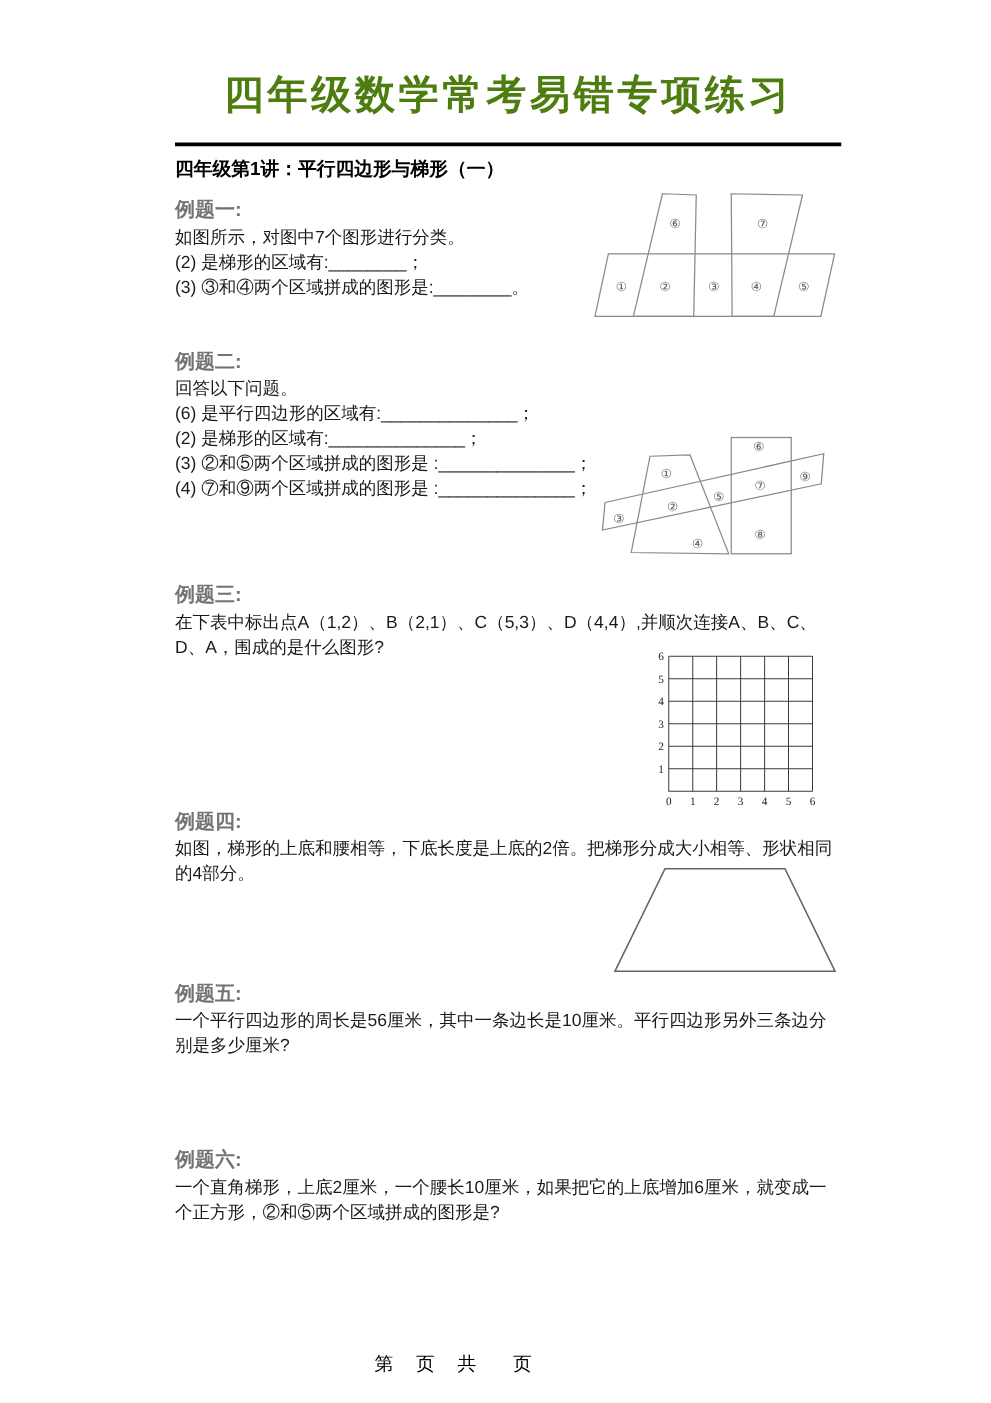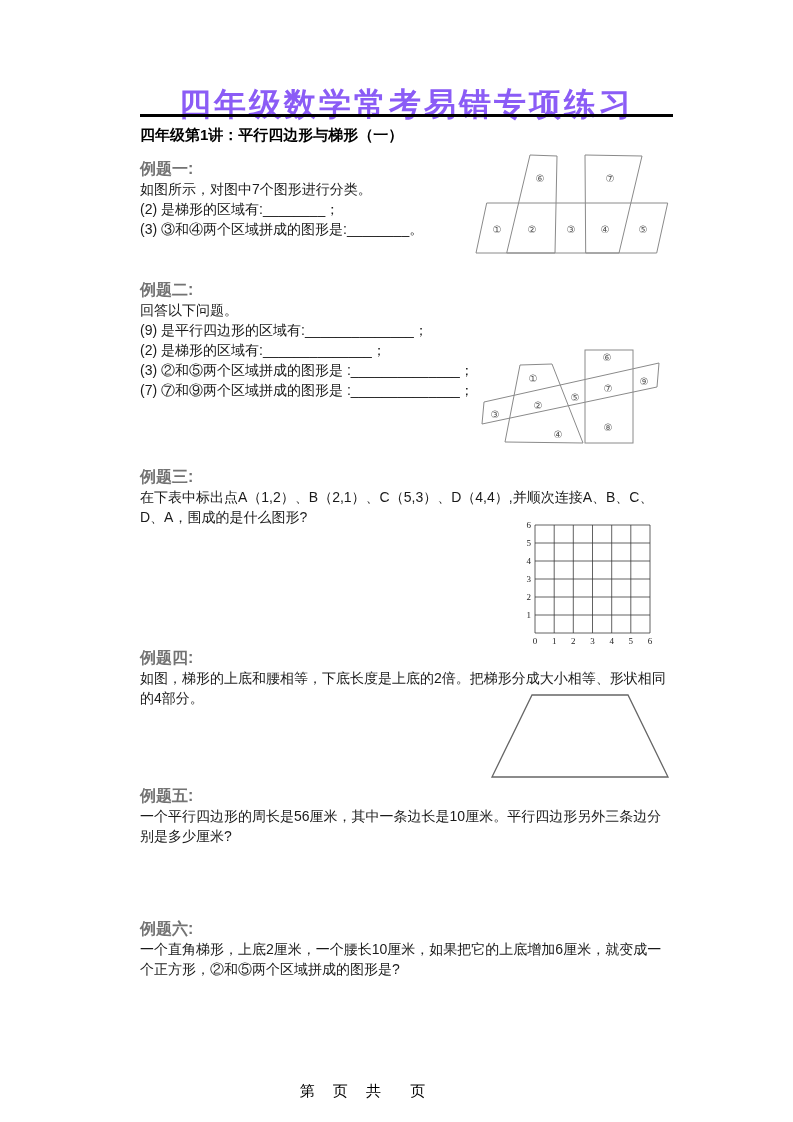--- a/index.html
+++ b/index.html
@@ -2,21 +2,21 @@
 <html><head>
 <meta charset="utf-8">
 <style>
   html,body { margin:0; padding:0; background:#fff; }
   .page {
     position:relative; width:793px; height:1122px; background:#ffffff;
     font-family:"Liberation Sans", sans-serif; color:#1a1a1a; overflow:hidden;
   }
   .title {
     position:absolute; left:140px; top:54px; width:533px; text-align:center;
-    font-size:32px; font-weight:bold; letter-spacing:3px; color:#8b5cf6;margin-top:29px;
+    font-size:32px; font-weight:bold; letter-spacing:3px; color:#4d7c0f;
   }
   .title-rule { position:absolute; left:140px; top:114px; width:533px; height:3px; background:#000; }
   .subtitle { position:absolute; left:140px; top:126px; font-size:15px; font-weight:bold; color:#000; }
   .problem { position:absolute; left:140px; width:540px; }
   .ph { font-size:16px; font-weight:bold; line-height:20px; color:#737373; }
   .pl { font-size:14px; line-height:20px; white-space:pre; }
   .fig { position:absolute; }
   .fig polygon, .fig rect, .fig line { fill:none; stroke:#8a8a8a; stroke-width:1; }
   .fig text.circ { font-size:10px; fill:#555; text-anchor:middle; font-family:"Liberation Sans",sans-serif; }
   #fig3 line { stroke:#3a3a3a; stroke-width:0.8; }
@@ -54,24 +54,24 @@
     <text class="circ" x="99" y="83">③</text>
     <text class="circ" x="133" y="83">④</text>
     <text class="circ" x="171" y="83">⑤</text>
     <text class="circ" x="68" y="32">⑥</text>
     <text class="circ" x="138" y="32">⑦</text>
   </svg>
 
   <section class="problem" style="top:280px">
     <div class="ph">例题二:</div>
     <div class="pl">回答以下问题。</div>
-    <div class="pl">(9) 是平行四边形的区域有:______________；</div>
+    <div class="pl">(6) 是平行四边形的区域有:______________；</div>
     <div class="pl">(2) 是梯形的区域有:______________；</div>
     <div class="pl">(3) ②和⑤两个区域拼成的图形是 :______________；</div>
-    <div class="pl">(7) ⑦和⑨两个区域拼成的图形是 :______________；</div>
+    <div class="pl">(4) ⑦和⑨两个区域拼成的图形是 :______________；</div>
   </section>
 
   <svg class="fig" id="fig2" style="left:476px; top:346px" width="188" height="104" viewBox="0 0 188 104">
     <rect x="109" y="4" width="48" height="93"></rect>
     <polygon points="8,56 183,17 181,41 6,78"></polygon>
     <polygon points="44,19 76,18 107,97 29,96"></polygon>
     <text class="circ" x="57" y="36">①</text>
     <text class="circ" x="62" y="63">②</text>
     <text class="circ" x="19" y="72">③</text>
     <text class="circ" x="82" y="92">④</text>

